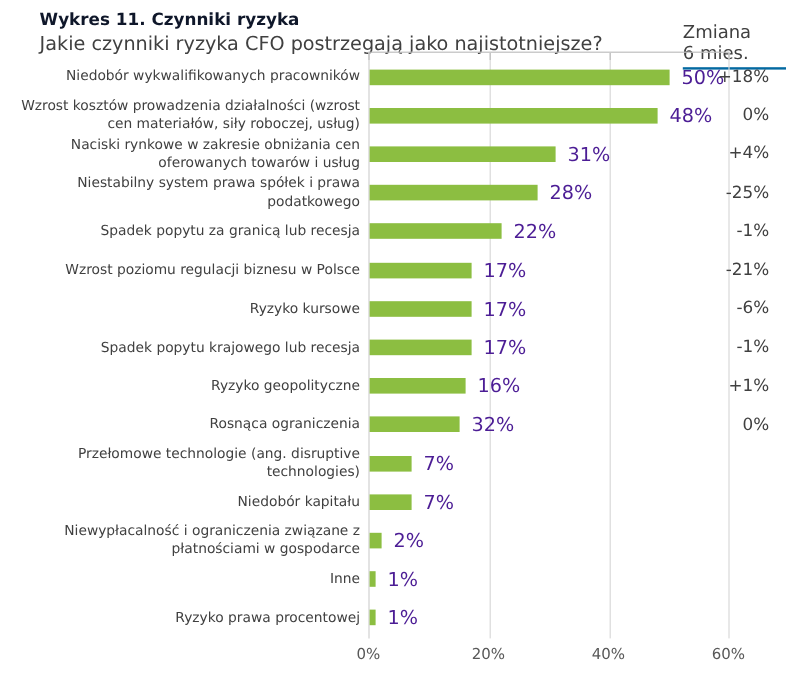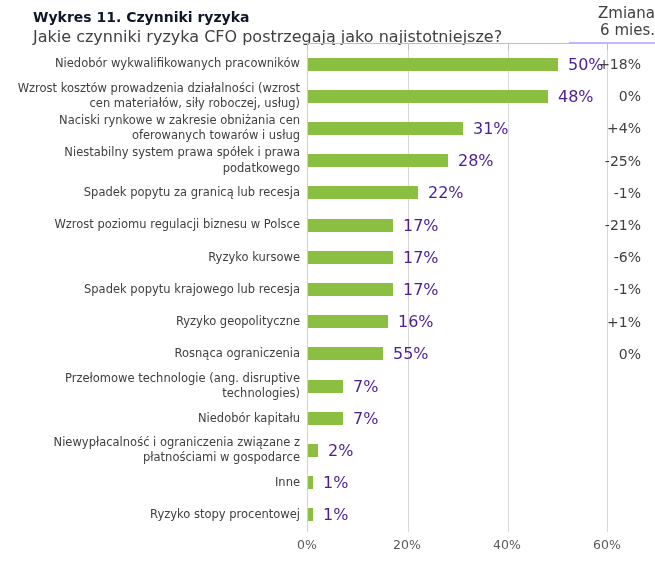--- a/index.html
+++ b/index.html
@@ -4,23 +4,23 @@
 <style>
   html,body { margin:0; padding:0; background:#ffffff; }
   .canvas {
     position:relative; width:655px; height:562px; background:#ffffff;
     font-family:"DejaVu Sans","Liberation Sans",sans-serif; color:#404040; overflow:hidden;
   }
   .title    { position:absolute; left:33px; top:9px;  font-size:14px; font-weight:bold; color:#0f172a; white-space:nowrap; }
   .subtitle { position:absolute; left:33px; top:27px; font-size:16px; color:#404040; white-space:nowrap; }
 
   .change-header {
-    position:absolute; right:0; top:5px; width:86px; text-align:right;
+    position:absolute; right:0; top:19px; width:86px; text-align:left;
     font-size:15px; line-height:17px; color:#404040;
-    border-bottom:2px solid #c4b5fd; padding-bottom:3px;
+    border-bottom:2px solid #0369a1; padding-bottom:3px;
   }
 
   .plot {
     position:absolute; left:307px; top:43px; width:300px; height:488px;
     border-top:1px solid #bfbfbf; border-left:1px solid #d0d0d0;
   }
   .gridline { position:absolute; top:0; width:1px; height:100%; background:#d9d9d9; }
   .tick { position:absolute; top:0; width:1px; height:6px; background:#bfbfbf; }
 
   .rows { position:absolute; left:0; top:48px; width:655px; height:483px;
@@ -129,21 +129,21 @@
       <div class="barwrap">
         <div class="bar" style="width: 80px; background: rgb(140, 190, 65);"></div>
         <div class="val">16%</div>
       </div>
       <div class="chg">+1%</div>
     </div>
     <div class="row">
       <div class="cat">Rosnąca ograniczenia</div>
       <div class="barwrap">
         <div class="bar" style="width: 75px; background: rgb(140, 190, 65);"></div>
-        <div class="val">55%</div>
+        <div class="val">32%</div>
       </div>
       <div class="chg">0%</div>
     </div>
     <div class="row">
       <div class="cat">Przełomowe technologie (ang. disruptive technologies)</div>
       <div class="barwrap">
         <div class="bar" style="width: 35px; background: rgb(140, 190, 65);"></div>
         <div class="val">7%</div>
       </div>
       <div class="chg"></div>
@@ -166,21 +166,21 @@
     </div>
     <div class="row">
       <div class="cat">Inne</div>
       <div class="barwrap">
         <div class="bar" style="width: 5px; background: rgb(140, 190, 65);"></div>
         <div class="val">1%</div>
       </div>
       <div class="chg"></div>
     </div>
     <div class="row">
-      <div class="cat">Ryzyko stopy procentowej</div>
+      <div class="cat">Ryzyko prawa procentowej</div>
       <div class="barwrap">
         <div class="bar" style="width: 5px; background: rgb(140, 190, 65);"></div>
         <div class="val">1%</div>
       </div>
       <div class="chg"></div>
     </div>
   </div>
 
   <div class="x-axis">
     <div class="x-label" style="left:267px;">0%</div>

